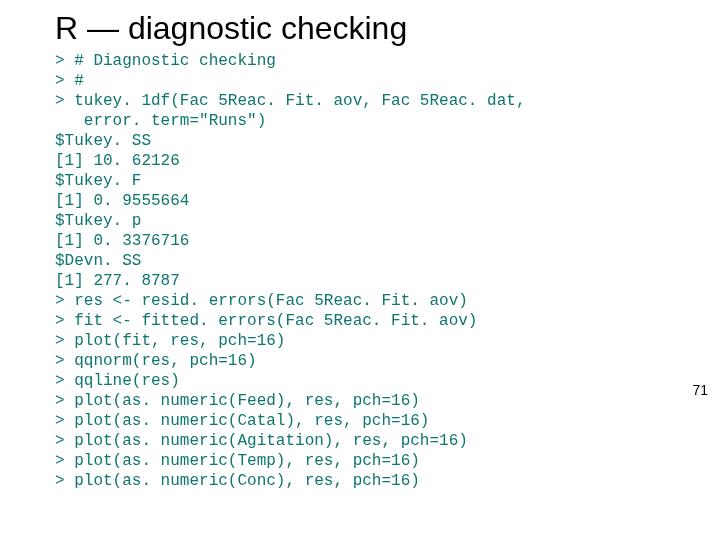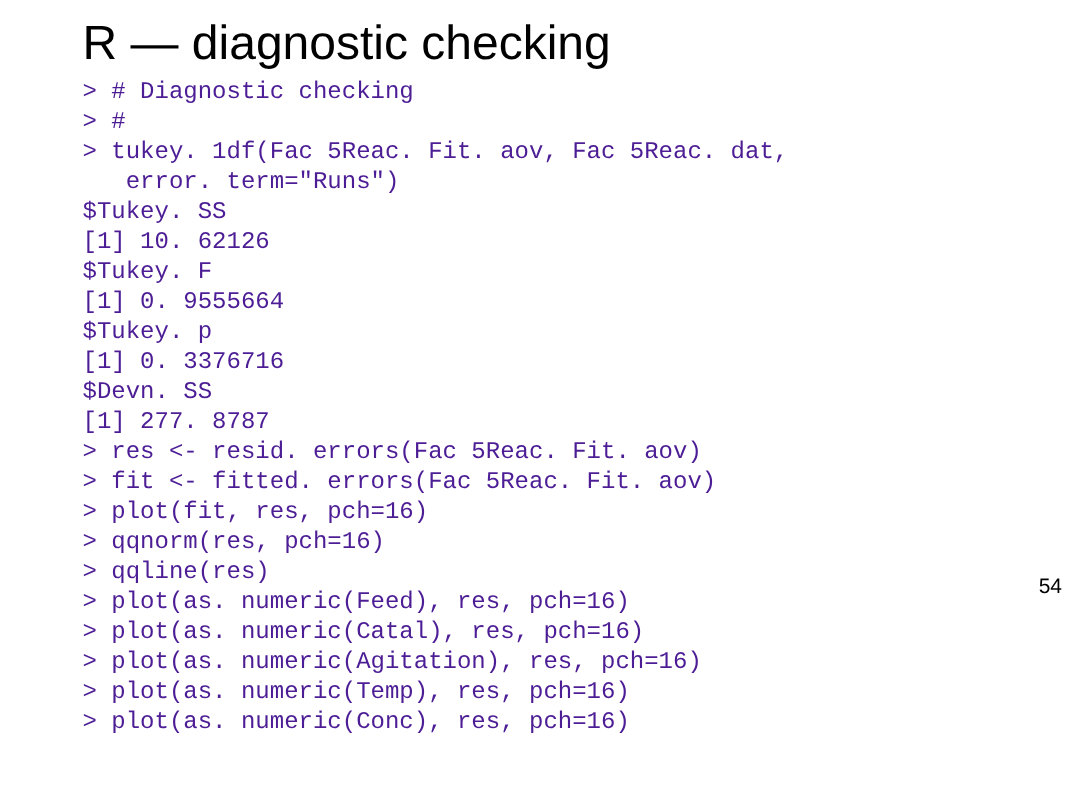--- a/index.html
+++ b/index.html
@@ -1,19 +1,19 @@
 <!DOCTYPE html>
 <html><head>
   <meta charset="utf-8">
   <style>
     * { margin: 0; padding: 0; box-sizing: border-box; }
     html, body { width: 720px; height: 540px; background: #fff; font-family: Arial, sans-serif; position: relative; }
     .slide { width: 720px; height: 408px; position: relative; padding: 10px 0 0 55px; }
     .title { font-size: 32px; font-weight: normal; color: #000; margin-bottom: 4px; }
-    .code-block { font-family: "Courier New", monospace; font-size: 16px; line-height: 1.25; color: #4c1d95; white-space: pre; }
+    .code-block { font-family: "Courier New", monospace; font-size: 16px; line-height: 1.25; color: #0f766e; white-space: pre; }
     .footer-left { position: absolute; left: 8px; bottom: 10px; font-size: 14px; color: #000; }
     .footer-right { position: absolute; right: 12px; bottom: 10px; font-size: 14px; color: #000; }
   </style>
 </head>
 <body>
 
 <div class="slide">
   <h1 class="title">R — diagnostic checking</h1>
   <div class="code-block">&gt; # Diagnostic checking
 &gt; #
@@ -30,14 +30,14 @@
 &gt; res &lt;- resid. errors(Fac 5Reac. Fit. aov)
 &gt; fit &lt;- fitted. errors(Fac 5Reac. Fit. aov)
 &gt; plot(fit, res, pch=16)
 &gt; qqnorm(res, pch=16)
 &gt; qqline(res)
 &gt; plot(as. numeric(Feed), res, pch=16)
 &gt; plot(as. numeric(Catal), res, pch=16)
 &gt; plot(as. numeric(Agitation), res, pch=16)
 &gt; plot(as. numeric(Temp), res, pch=16)
 &gt; plot(as. numeric(Conc), res, pch=16)</div>
-  <div class="footer-right">54</div>
+  <div class="footer-right">71</div>
 </div>
 
 </body></html>

